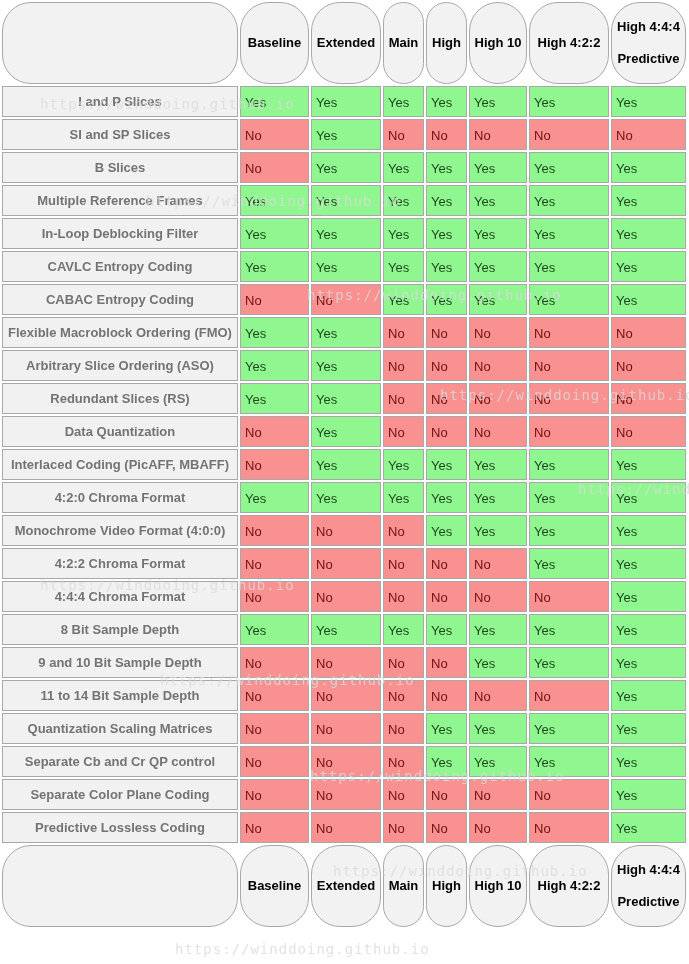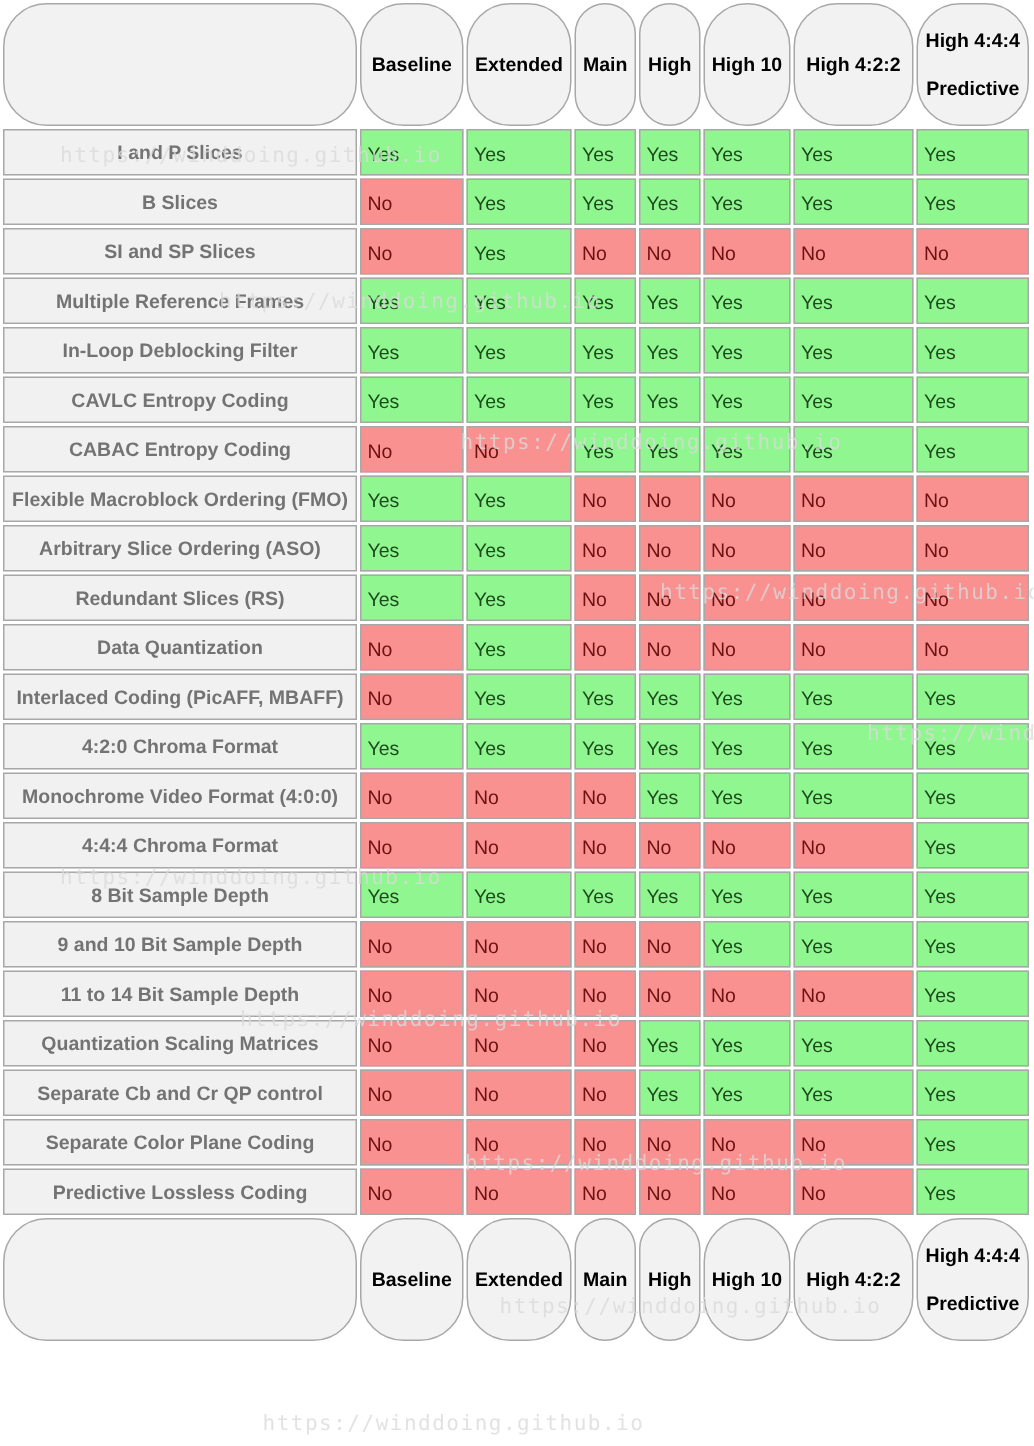--- a/index.html
+++ b/index.html
@@ -90,40 +90,40 @@
           <th class="row-label">I and P Slices</th>
           <td class="value-cell yes">Yes</td>
           <td class="value-cell yes">Yes</td>
           <td class="value-cell yes">Yes</td>
           <td class="value-cell yes">Yes</td>
           <td class="value-cell yes">Yes</td>
           <td class="value-cell yes">Yes</td>
           <td class="value-cell yes">Yes</td>
         </tr>
         <tr>
+          <th class="row-label">SI and SP Slices</th>
+          <td class="value-cell no">No</td>
+          <td class="value-cell yes">Yes</td>
+          <td class="value-cell no">No</td>
+          <td class="value-cell no">No</td>
+          <td class="value-cell no">No</td>
+          <td class="value-cell no">No</td>
+          <td class="value-cell no">No</td>
+        </tr>
+        <tr>
           <th class="row-label">B Slices</th>
           <td class="value-cell no">No</td>
           <td class="value-cell yes">Yes</td>
           <td class="value-cell yes">Yes</td>
           <td class="value-cell yes">Yes</td>
           <td class="value-cell yes">Yes</td>
           <td class="value-cell yes">Yes</td>
           <td class="value-cell yes">Yes</td>
         </tr>
         <tr>
-          <th class="row-label">SI and SP Slices</th>
-          <td class="value-cell no">No</td>
-          <td class="value-cell yes">Yes</td>
-          <td class="value-cell no">No</td>
-          <td class="value-cell no">No</td>
-          <td class="value-cell no">No</td>
-          <td class="value-cell no">No</td>
-          <td class="value-cell no">No</td>
-        </tr>
-        <tr>
           <th class="row-label">Multiple Reference Frames</th>
           <td class="value-cell yes">Yes</td>
           <td class="value-cell yes">Yes</td>
           <td class="value-cell yes">Yes</td>
           <td class="value-cell yes">Yes</td>
           <td class="value-cell yes">Yes</td>
           <td class="value-cell yes">Yes</td>
           <td class="value-cell yes">Yes</td>
         </tr>
         <tr>
@@ -216,20 +216,30 @@
           <td class="value-cell yes">Yes</td>
           <td class="value-cell yes">Yes</td>
         </tr>
         <tr>
           <th class="row-label">Monochrome Video Format (4:0:0)</th>
           <td class="value-cell no">No</td>
           <td class="value-cell no">No</td>
           <td class="value-cell no">No</td>
           <td class="value-cell yes">Yes</td>
           <td class="value-cell yes">Yes</td>
+          <td class="value-cell yes">Yes</td>
+          <td class="value-cell yes">Yes</td>
+        </tr>
+        <tr>
+          <th class="row-label">4:2:2 Chroma Format</th>
+          <td class="value-cell no">No</td>
+          <td class="value-cell no">No</td>
+          <td class="value-cell no">No</td>
+          <td class="value-cell no">No</td>
+          <td class="value-cell no">No</td>
           <td class="value-cell yes">Yes</td>
           <td class="value-cell yes">Yes</td>
         </tr>
         <tr>
           <th class="row-label">4:4:4 Chroma Format</th>
           <td class="value-cell no">No</td>
           <td class="value-cell no">No</td>
           <td class="value-cell no">No</td>
           <td class="value-cell no">No</td>
           <td class="value-cell no">No</td>

